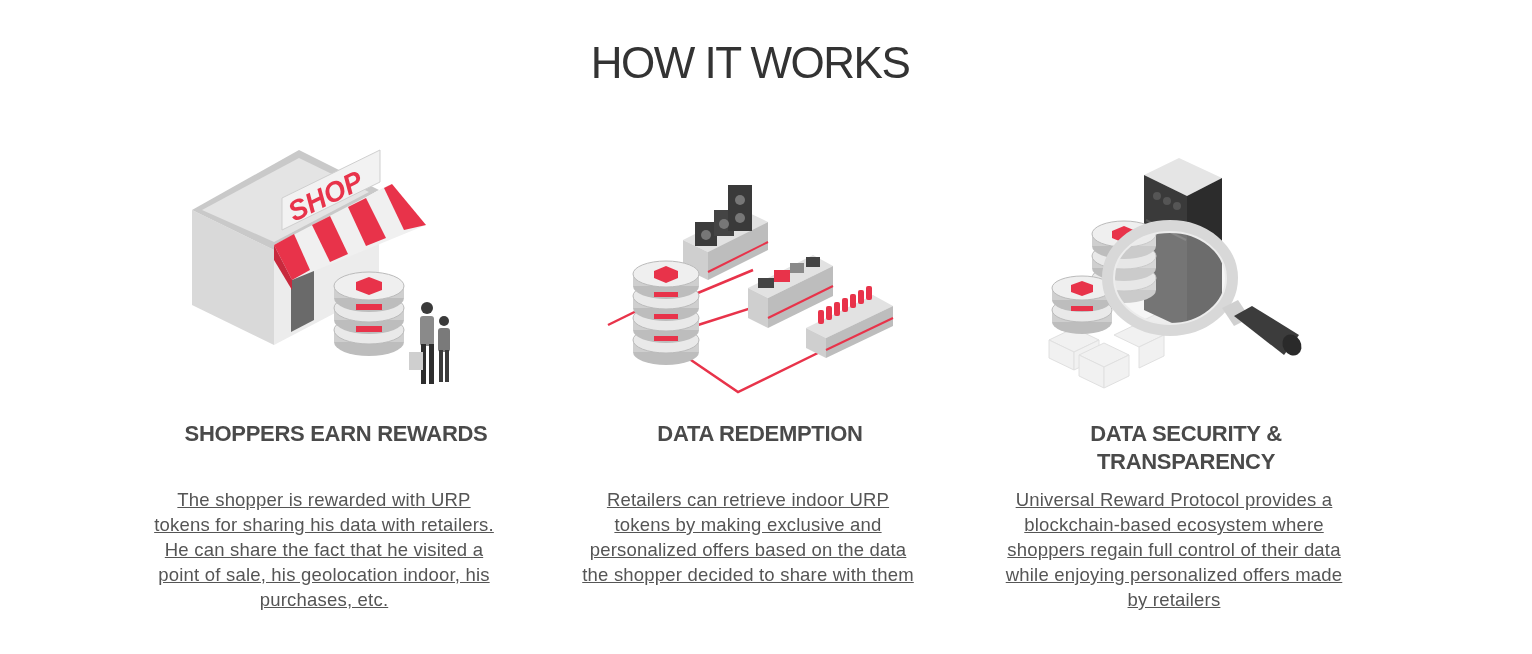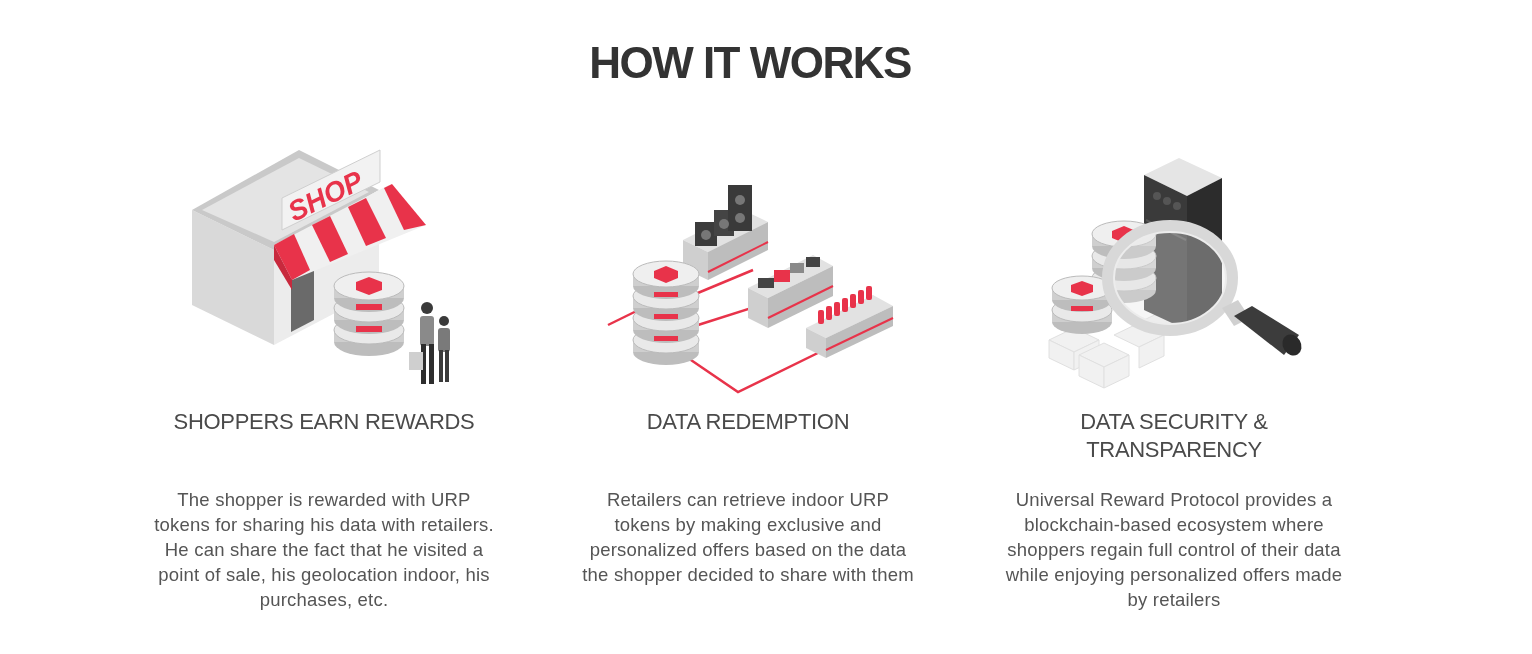--- a/index.html
+++ b/index.html
@@ -1,29 +1,29 @@
 <!DOCTYPE html>
 <html><head>
 <meta charset="utf-8">
 <style>
   html, body { margin: 0; padding: 0; background: #ffffff; }
   body { width: 1532px; height: 654px; position: relative; overflow: hidden;
          font-family: "Liberation Sans", "DejaVu Sans", sans-serif; color: #333; }
   .title { position: absolute; top: 38px; left: 0; width: 1500px; text-align: center;
-           font-size: 44px; font-weight: 700; color: #333333; letter-spacing: -1.5px; margin: 0; }
+           font-size: 44px; font-weight: 400; color: #333333; letter-spacing: -1.5px; margin: 0; }
   .col { position: absolute; top: 130px; width: 360px; text-align: center; }
   .col1 { left: 144px; }
   .col2 { left: 568px; }
   .col3 { left: 994px; text-align: center; }
   .illus { width: 360px; height: 270px; position: relative; }
   .illus svg { position: absolute; left: 0; top: 0; }
-  .col h3 { margin: 0; position: absolute; top: 278px; left: 0; width: 360px;
-            font-size: 22px; font-weight: 400; color: #4a4a4a; line-height: 28px; letter-spacing: -0.3px; }
+  .col h3 { margin: 12px; position: absolute; top: 278px; left: 0; width: 360px;
+            font-size: 22px; font-weight: 700; color: #4a4a4a; line-height: 28px; letter-spacing: -0.3px; }
   .col p { margin: 0; position: absolute; top: 357px; left: 10px; width: 340px;
-           font-size: 18.5px; line-height: 25px; color: #555555; letter-spacing: 0.2px; }
+           font-size: 18.5px; line-height: 25px; color: #555555; letter-spacing: 0.2px; text-decoration: underline; }
 </style>
 </head>
 <body>
 
 <h1 class="title">HOW IT WORKS</h1>
 
 <div class="col col1">
   <div class="illus">
     <svg width="360" height="270" viewBox="0 0 360 270">
 

